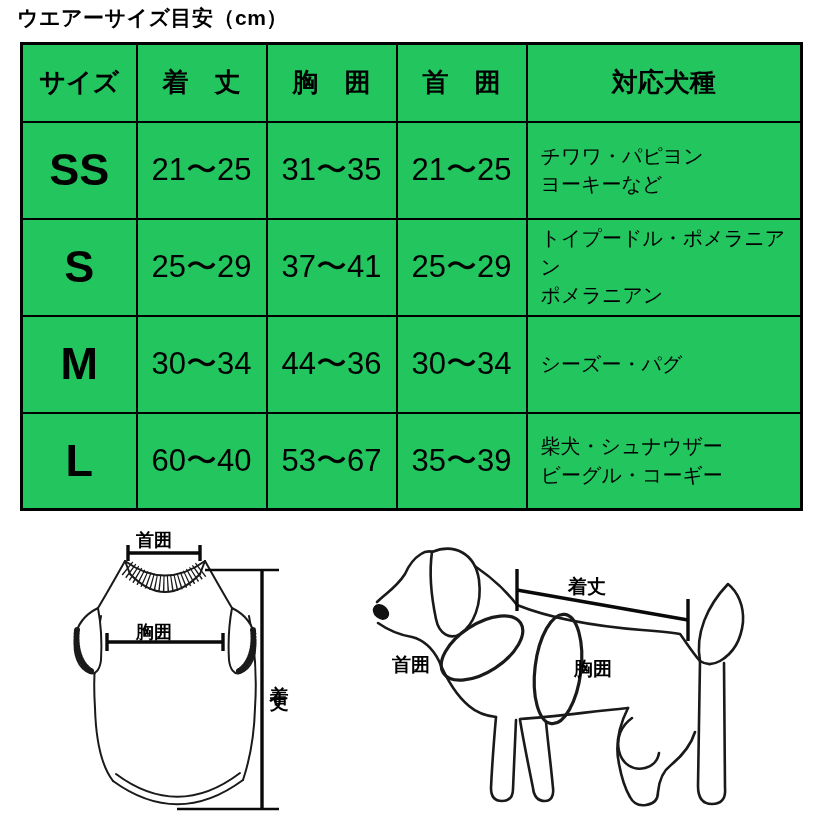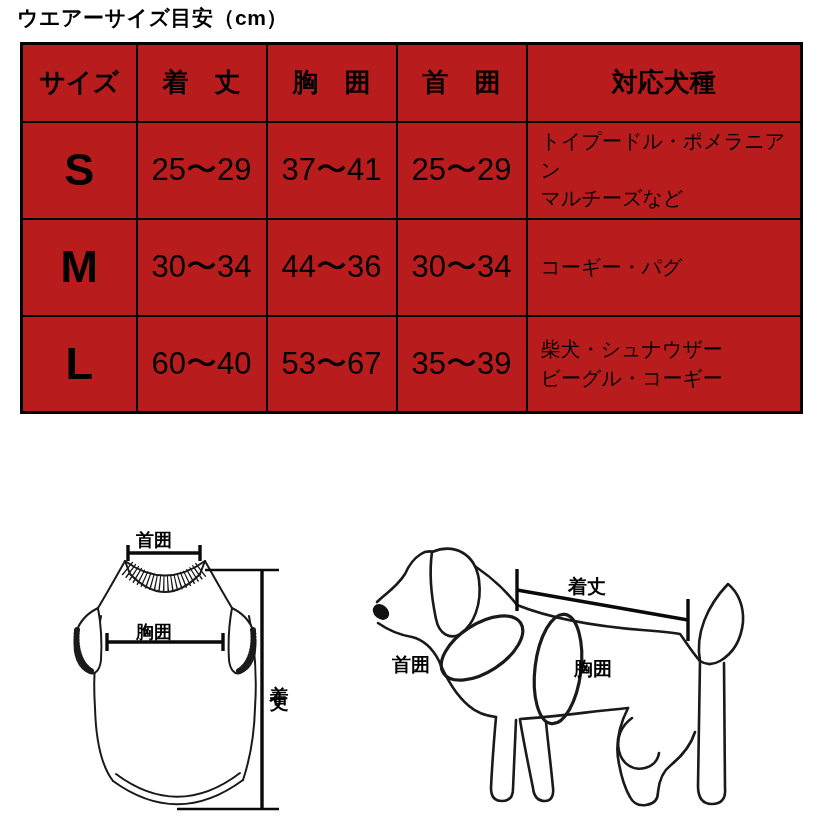--- a/index.html
+++ b/index.html
@@ -5,21 +5,21 @@
   * { box-sizing: border-box; }
   html,body { margin:0; padding:0; }
   body {
     width:819px; height:827px; background:#ffffff; position:relative; overflow:hidden;
     font-family:"Liberation Sans","DejaVu Sans",sans-serif; color:#000;
   }
   .title { position:absolute; left:17px; top:4px; font-size:21px; font-weight:600; letter-spacing:.5px;text-align:right; }
 
   table.size-table {
     position:absolute; left:20px; top:42px; width:780px;
-    border-collapse:collapse; table-layout:fixed; background:#b91c1c;
+    border-collapse:collapse; table-layout:fixed; background:#22c55e;
     border:3px solid #000;
   }
   .size-table th, .size-table td { border:2px solid #000; padding:0; vertical-align:middle; }
   .size-table thead th { height:78px; font-size:26px; font-weight:700; text-align:center; }
   .size-table tbody tr { height:97px; }
   td.size   { font-size:45px; font-weight:700; text-align:center; }
   td.num    { font-size:31px; font-weight:400; text-align:center; }
   td.breeds { font-size:20px; font-weight:500; padding-left:13px; line-height:1.42; }
 
   .diagram { position:absolute; }
@@ -53,36 +53,46 @@
     <tr>
       <th>サイズ</th>
       <th>着　丈</th>
       <th>胸　囲</th>
       <th>首　囲</th>
       <th>対応犬種</th>
     </tr>
   </thead>
   <tbody>
     <tr>
+      <td class="size">SS</td>
+      <td class="num">21〜25</td>
+      <td class="num">31〜35</td>
+      <td class="num">21〜25</td>
+      <td class="breeds">
+        <div>チワワ・パピヨン</div>
+        <div>ヨーキーなど</div>
+      </td>
+    </tr>
+    <tr>
       <td class="size">S</td>
       <td class="num">25〜29</td>
       <td class="num">37〜41</td>
       <td class="num">25〜29</td>
       <td class="breeds">
         <div>トイプードル・ポメラニアン</div>
-        <div>マルチーズなど</div>
+        <div>ポメラニアン</div>
       </td>
     </tr>
     <tr>
       <td class="size">M</td>
       <td class="num">30〜34</td>
       <td class="num">44〜36</td>
       <td class="num">30〜34</td>
       <td class="breeds">
-        <div>コーギー・パグ</div>
+        <div>シーズー・パグ</div>
         <div></div>
       </td>
     </tr>
     <tr>
       <td class="size">L</td>
       <td class="num">60〜40</td>
       <td class="num">53〜67</td>
       <td class="num">35〜39</td>
       <td class="breeds">
         <div>柴犬・シュナウザー</div>

